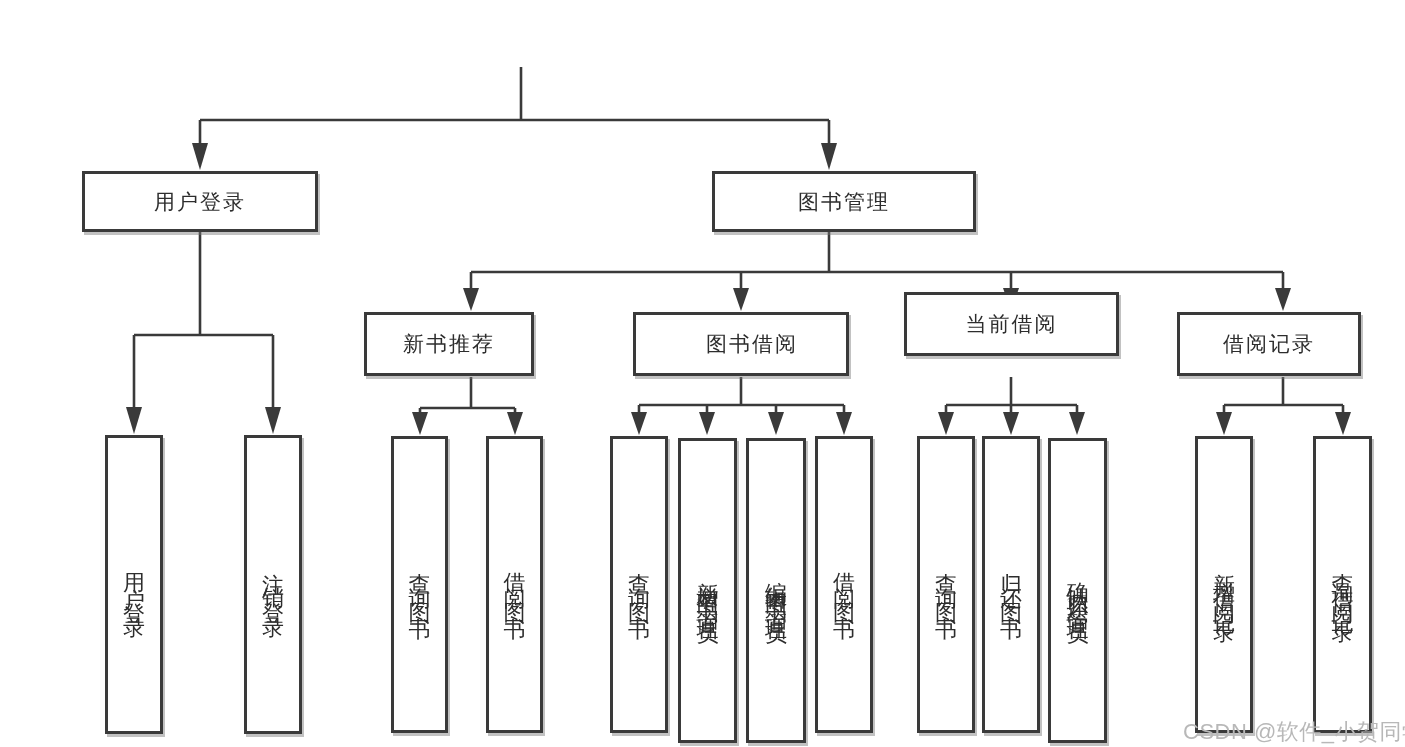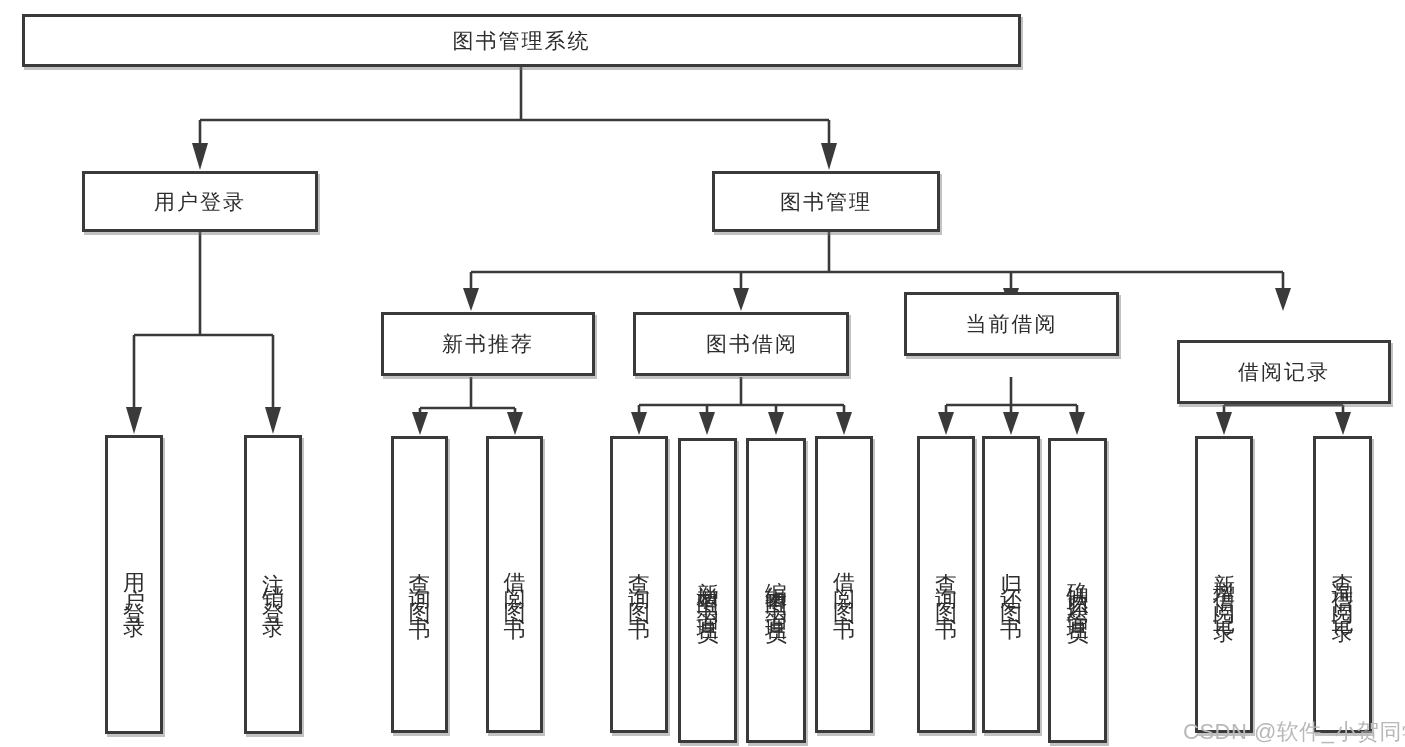--- a/index.html
+++ b/index.html
@@ -108,41 +108,38 @@
       <polygon points="768,412 784,412 776,435"></polygon>
       <polygon points="836,412 852,412 844,435"></polygon>
       <polygon points="938,412 954,412 946,435"></polygon>
       <polygon points="1003,412 1019,412 1011,435"></polygon>
       <polygon points="1069,412 1085,412 1077,435"></polygon>
       <polygon points="1216,412 1232,412 1224,435"></polygon>
       <polygon points="1335,412 1351,412 1343,435"></polygon>
     </g>
   </svg>
 
-  <div class="node h" style="left:22px;top:14px;width:999px;height:53px;">
-    <span>图书管理系统</span>
-  </div>
 
   <div class="node h" style="left:82px;top:171px;width:236px;height:61px;">
     <span>用户登录</span>
   </div>
-  <div class="node h" style="left:712px;top:171px;width:228px;height:61px;">
+  <div class="node h" style="left:712px;top:171px;width:264px;height:61px;">
     <span>图书管理</span>
   </div>
 
-  <div class="node h" style="left:381px;top:312px;width:214px;height:64px;">
+  <div class="node h" style="left:364px;top:312px;width:170px;height:64px;">
     <span>新书推荐</span>
   </div>
   <div class="node h" style="left:633px;top:312px;width:216px;height:64px;padding-left:22px;">
     <span>图书借阅</span>
   </div>
   <div class="node h" style="left:904px;top:292px;width:215px;height:64px;">
     <span>当前借阅</span>
   </div>
-  <div class="node h" style="left:1177px;top:312px;width:214px;height:64px;margin-top:28px;">
+  <div class="node h" style="left:1177px;top:312px;width:184px;height:64px;">
     <span>借阅记录</span>
   </div>
 
   <div class="node" style="left:105px;top:435px;width:58px;height:299px;">
     <span class="vtext vs4">用户登录</span>
   </div>
   <div class="node" style="left:244px;top:435px;width:58px;height:299px;">
     <span class="vtext vs4">注销登录</span>
   </div>
 

